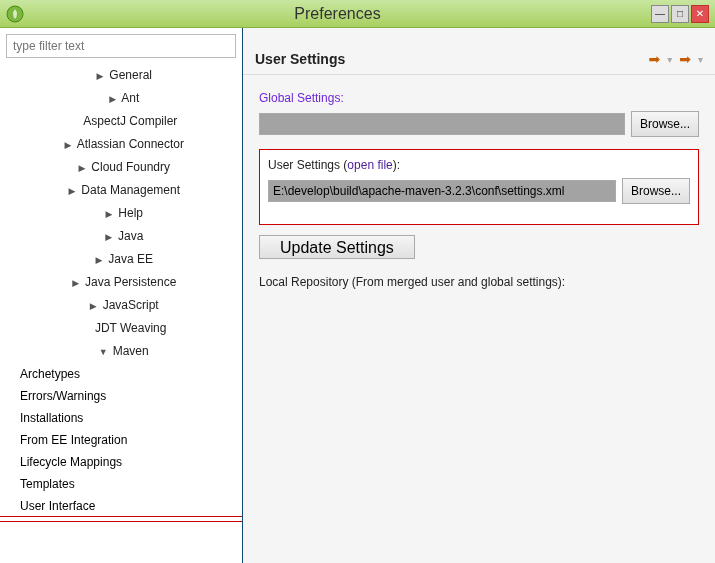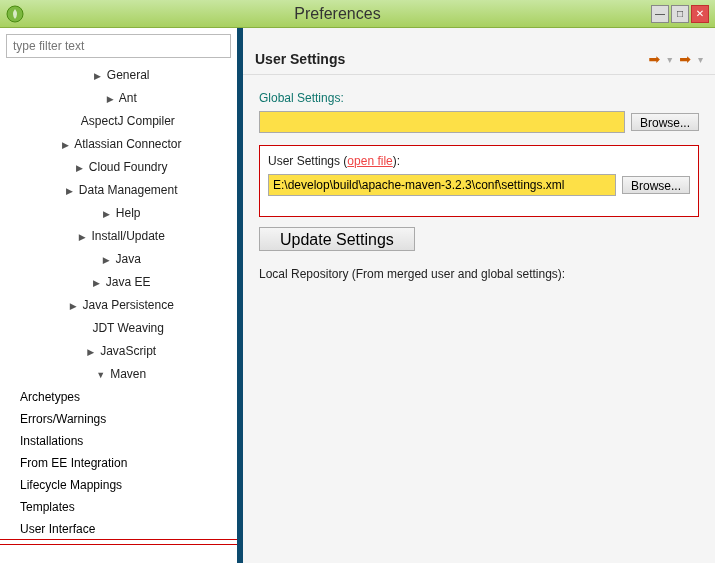--- a/index.html
+++ b/index.html
@@ -57,21 +57,21 @@
     
     .main-container {
       display: flex;
       height: calc(563px - 28px);
     }
 
     
     .sidebar {
       width: 243px;
       background: white;
-      border-right: 6px solid #0c4a6e;
+      border-right: 1px solid #0c4a6e;
       display: flex;
       flex-direction: column;
       flex-shrink: 0;
     }
     .filter-input {
       margin: 6px;
       padding: 4px 6px;
       border: 1px solid #bbb;
       font-size: 12px;
       color: #888;
@@ -158,63 +158,62 @@
       font-size: 10px;
     }
 
     .content-body {
       flex: 1;
       padding: 16px;
       overflow-y: auto;
     }
 
     .section-label {
-      color: #0f766e;
+      color: #6d28d9;
       margin-bottom: 6px;
       font-size: 12px;
     }
 
     .input-row {
       display: flex;
       align-items: center;
       gap: 6px;
       margin-bottom: 12px;
     }
     .text-input {
       flex: 1;
       height: 22px;
       border: 1px solid #aaa;
       padding: 2px 4px;
       font-size: 12px;
-      background: #fde047;
+      background: #a3a3a3;
     }
     .browse-btn {
       padding: 2px 8px;
-      height: 18px;
+      height: 26px;
       border: 1px solid #aaa;
       background: linear-gradient(to bottom, #f5f5f5, #e0e0e0);
       font-size: 12px;
       cursor: pointer;
       white-space: nowrap;
     }
 
     .user-settings-box {
       border: 1px solid #cc0000;
       padding: 8px;
       margin-bottom: 10px;
       background: white;
     }
     .user-settings-label {
       margin-bottom: 6px;
       font-size: 12px;
       color: #222;
     }
     .user-settings-label a {
-      color: #ef4444;
-      text-decoration: underline;
+      color: #4c1d95;
       cursor: pointer;
     }
 
     .update-btn {
       padding: 3px 20px;
       height: 24px;
       border: 1px solid #aaa;
       background: linear-gradient(to bottom, #f5f5f5, #e0e0e0);
       font-size: 16px;
       cursor: pointer;
@@ -289,48 +288,44 @@
       <div class="tree-item">
         <span class="arrow">▶</span>
         <span class="label">Data Management</span>
       </div>
 
       <div class="tree-item">
         <span class="arrow">▶</span>
         <span class="label">Help</span>
       </div>
 
-      <div class="tree-item">
-        <span class="arrow">▶</span>
-        <span class="label">Install/Update</span>
-      </div>
 
       <div class="tree-item">
         <span class="arrow">▶</span>
         <span class="label">Java</span>
       </div>
 
       <div class="tree-item">
         <span class="arrow">▶</span>
         <span class="label">Java EE</span>
       </div>
 
       <div class="tree-item">
         <span class="arrow">▶</span>
         <span class="label">Java Persistence</span>
+      </div>
+
+      <div class="tree-item">
+        <span class="arrow">▶</span>
+        <span class="label">JavaScript</span>
       </div>
 
       <div class="tree-item">
         <span class="arrow">&nbsp;</span>
         <span class="label">JDT Weaving</span>
-      </div>
-
-      <div class="tree-item">
-        <span class="arrow">▶</span>
-        <span class="label">JavaScript</span>
       </div>
 
       <div class="tree-item">
         <span class="arrow">▼</span>
         <span class="label">Maven</span>
       </div>
 
       <div class="tree-child">
         <span class="label">Archetypes</span>
       </div>

